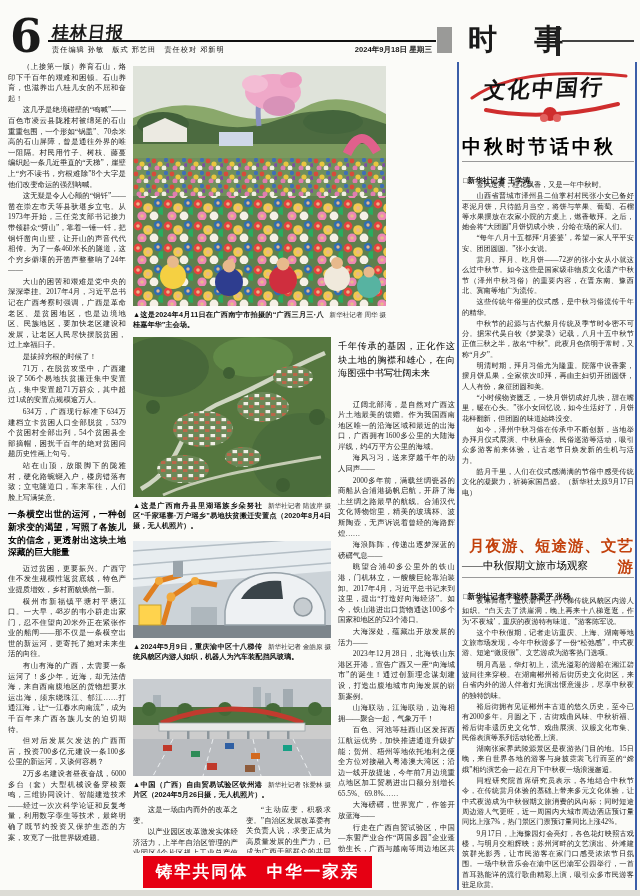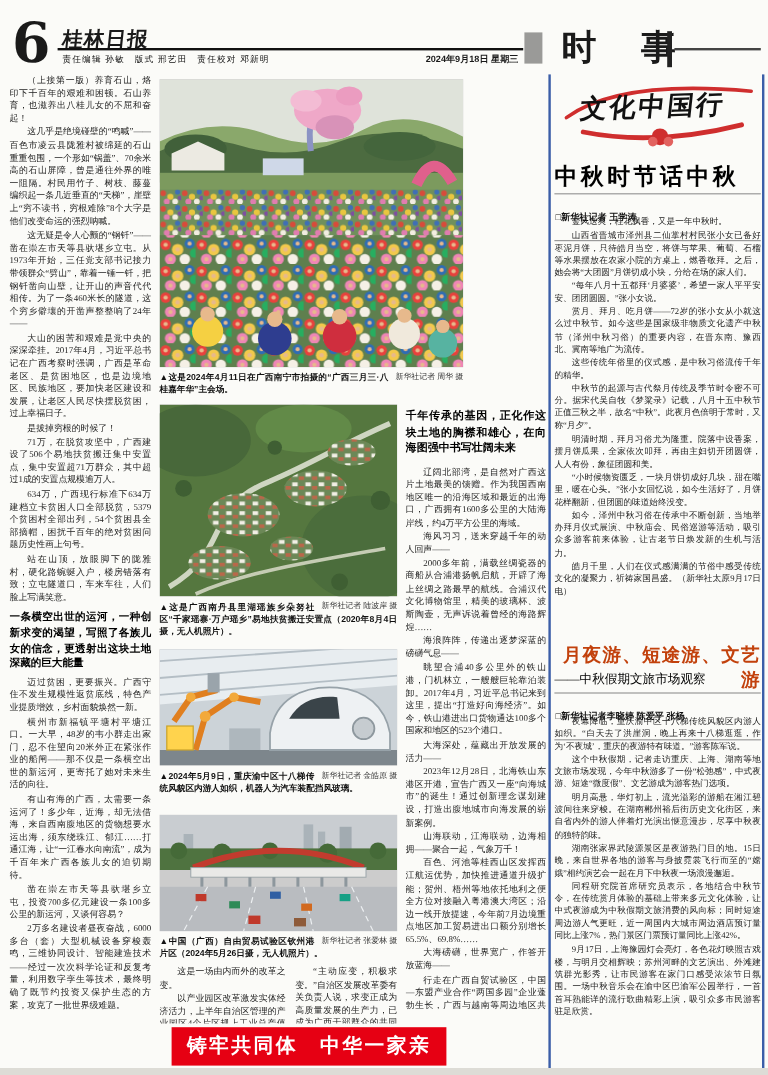--- a/index.html
+++ b/index.html
@@ -14,21 +14,21 @@
   .staff{font-family:"Liberation Sans",sans-serif;font-size:7.2px;font-weight:normal;letter-spacing:1px;color:#111}
   .dateline-top{font-family:"Liberation Sans",sans-serif;font-size:7.6px;font-weight:bold;text-align:right}
   .graybox{background:#9a9a98}
   .section-title{font-weight:900;font-size:29px;letter-spacing:15px;white-space:nowrap}
   .vbar{background:#222}
   .hline{background:#444;height:1.5px}
   
   .jtext{font-size:7.4px;line-height:10.6px;text-align:justify;color:#1d1d1d;overflow:hidden}
   .para{text-indent:2em;margin-bottom:1px}
   .para.sub{font-weight:bold;text-indent:0;font-size:8.8px;line-height:12.6px;margin:5px 0;font-family:"Liberation Sans",sans-serif;color:#000}
-  .intro{font-weight:bold;font-size:9.2px;line-height:13.5px;text-align:justify;color:#000;margin-bottom:8px;font-family:"Liberation Sans",sans-serif}
+  .intro{font-weight:normal;font-size:9.2px;line-height:13.5px;text-align:justify;color:#000;margin-bottom:19px;font-family:"Liberation Sans",sans-serif}
   
   .cap{font-family:"Liberation Sans",sans-serif;font-size:7.2px;line-height:10px;font-weight:bold;text-align:justify;color:#111}
   .credit{float:right;font-weight:normal;font-size:6.6px;color:#333;margin-left:6px}
   .photo{display:block;background:#ccc;overflow:hidden}
   
   .rule-v{background:#3b5ea8;width:2px}
   .sb-h1{font-weight:900;font-size:19px;letter-spacing:3px;text-align:left;color:#000}
   .sb-h2{font-weight:900;font-size:15.5px;letter-spacing:1px;text-align:right;color:#c2410c}
   .sb-h2sub{font-weight:normal;font-size:10.5px;color:#000;margin-top:3px}
   .byline{font-family:"Liberation Sans",sans-serif;font-size:7.6px;font-weight:bold;border-top:1px solid #999;border-bottom:1px solid #999;padding:14px 1px;color:#111}
@@ -60,21 +60,21 @@
       <div class="para">这无疑是令人心颤的“钢钎”——凿在崇左市天等县驮堪乡立屯。从1973年开始，三任党支部书记接力带领群众“劈山”，靠着一锤一钎，把钢钎凿向山壁，让开山的声音代代相传。为了一条460米长的隧道，这个穷乡僻壤的开凿声整整响了24年——</div>
       <div class="para">大山的困苦和艰难是党中央的深深牵挂。2017年4月，习近平总书记在广西考察时强调，广西是革命老区、是贫困地区，也是边境地区、民族地区，要加快老区建设和发展，让老区人民尽快摆脱贫困，过上幸福日子。</div>
       <div class="para">是拔掉穷根的时候了！</div>
       <div class="para">71万，在脱贫攻坚中，广西建设了506个易地扶贫搬迁集中安置点，集中安置超71万群众，其中超过1成的安置点规模逾万人。</div>
       <div class="para">634万，广西现行标准下634万建档立卡贫困人口全部脱贫，5379个贫困村全部出列，54个贫困县全部摘帽，困扰千百年的绝对贫困问题历史性画上句号。</div>
       <div class="para">站在山顶，放眼脚下的陇雅村，硬化路蜿蜒入户，楼房错落有致；立屯隧道口，车来车往，人们脸上写满笑意。</div>
       <div class="para sub">一条横空出世的运河，一种创新求变的渴望，写照了各族儿女的信念，更透射出这块土地深藏的巨大能量</div>
       <div class="para">迈过贫困，更要振兴。广西守住不发生规模性返贫底线，特色产业提质增效，乡村面貌焕然一新。</div>
       <div class="para">横州市新福镇平塘村平塘江口。一大早，48岁的韦小群走出家门，忍不住望向20米外正在紧张作业的船闸——那不仅是一条横空出世的新运河，更寄托了她对未来生活的向往。</div>
       <div class="para">有山有海的广西，太需要一条运河了！多少年，近海，却无法借海，来自西南腹地区的货物想要水运出海，须东绕珠江、郁江……打通江海，让“一江春水向南流”，成为千百年来广西各族儿女的迫切期待。</div>
-      <div class="para">凿在崇左市天等县驮堪乡立屯，投资700多亿元建设一条100多公里的新运河，又谈何容易？</div>
+      <div class="para">但对后发展欠发达的广西而言，投资700多亿元建设一条100多公里的新运河，又谈何容易？</div>
       <div class="para">2万多名建设者昼夜奋战，6000多台（套）大型机械设备穿梭轰鸣，三维协同设计、智能建造技术——经过一次次科学论证和反复考量，利用数字孪生等技术，最终明确了既节约投资又保护生态的方案，攻克了一批世界级难题。</div>
     </div>
 
   <div class="abs photo" style="left:133px;top:66px;width:253px;height:240px">
     <svg width="253" height="240" viewBox="0 0 253 240" xmlns="http://www.w3.org/2000/svg">
       <defs>
         <pattern id="cr1" width="18" height="13" patternUnits="userSpaceOnUse">
           <rect width="18" height="13" fill="#70905c"></rect>
           <circle cx="3" cy="4" r="2.4" fill="#d84b3a"></circle>
             <circle cx="9" cy="7" r="2.6" fill="#e9c63f"></circle>
@@ -288,19 +288,20 @@
       <div class="para">皓月千里，人们在仪式感满满的节俗中感受传统文化的凝聚力，祈祷家国昌盛。（新华社太原9月17日电）</div>
     </div>
 
   <div class="abs sb-h2" style="left:462px;top:536px;width:172px">月夜游、短途游、文艺游</div>
   <div class="abs sb-h2sub" style="left:462px;top:556px;width:172px">——中秋假期文旅市场观察</div>
   <div class="abs byline" style="left:462px;top:577px;width:172px">□新华社记者李晓婷  陈爱平  张杨</div>
   <div class="abs jtext" style="left:462px;top:596px;width:172px;height:292px;font-size:7.2px;line-height:10.3px">
       <div class="para">夜幕降临，重庆渝中区十八梯传统风貌区内游人如织。“白天去了洪崖洞，晚上再来十八梯逛逛，作为‘不夜城’，重庆的夜游特有味道。”游客陈军说。</div>
       <div class="para">这个中秋假期，记者走访重庆、上海、湖南等地文旅市场发现，今年中秋游多了一份“松弛感”，中式夜游、短途“微度假”、文艺游成为游客热门选项。</div>
       <div class="para">明月高悬，华灯初上，流光溢彩的游船在湘江碧波间往来穿梭。在湖南郴州裕后街历史文化街区，来自省内外的游人伴着灯光演出惬意漫步，尽享中秋夜的独特韵味。</div>
+      <div class="para">裕后街拥有见证郴州丰古道的悠久历史，至今已有2000多年。月圆之下，古街戏曲风味、中秋祈福、裕后街非遗历史文化节、戏曲展演、汉服文化市集、民俗表演等系列活动轮番上演。</div>
       <div class="para">湖南张家界武陵源景区是夜游热门目的地。15日晚，来自世界各地的游客与身披霓裳飞行而至的“嫦娥”相约演艺会一起在月下中秋夜一场浪漫邂逅。</div>
       <div class="para">同程研究院首席研究员表示，各地结合中秋节令，在传统赏月体验的基础上带来多元文化体验，让中式夜游成为中秋假期文旅消费的风向标；同时短途周边游人气更旺，近一周国内大城市周边酒店预订量同比上涨7%，热门景区门票预订量同比上涨42%。</div>
       <div class="para">9月17日，上海豫园灯会亮灯，各色花灯映照古戏楼，与明月交相辉映；苏州河畔的文艺演出、外滩建筑群光影秀，让市民游客在家门口感受浓浓节日氛围。一场中秋音乐会在渝中区巴渝军公园举行，一首首耳熟能详的流行歌曲精彩上演，吸引众多市民游客驻足欣赏。</div>
     </div>
 
   <div class="abs edge" style="left:0;top:890px;width:640px;height:6px"></div>
 </div>
 
 </body></html>

